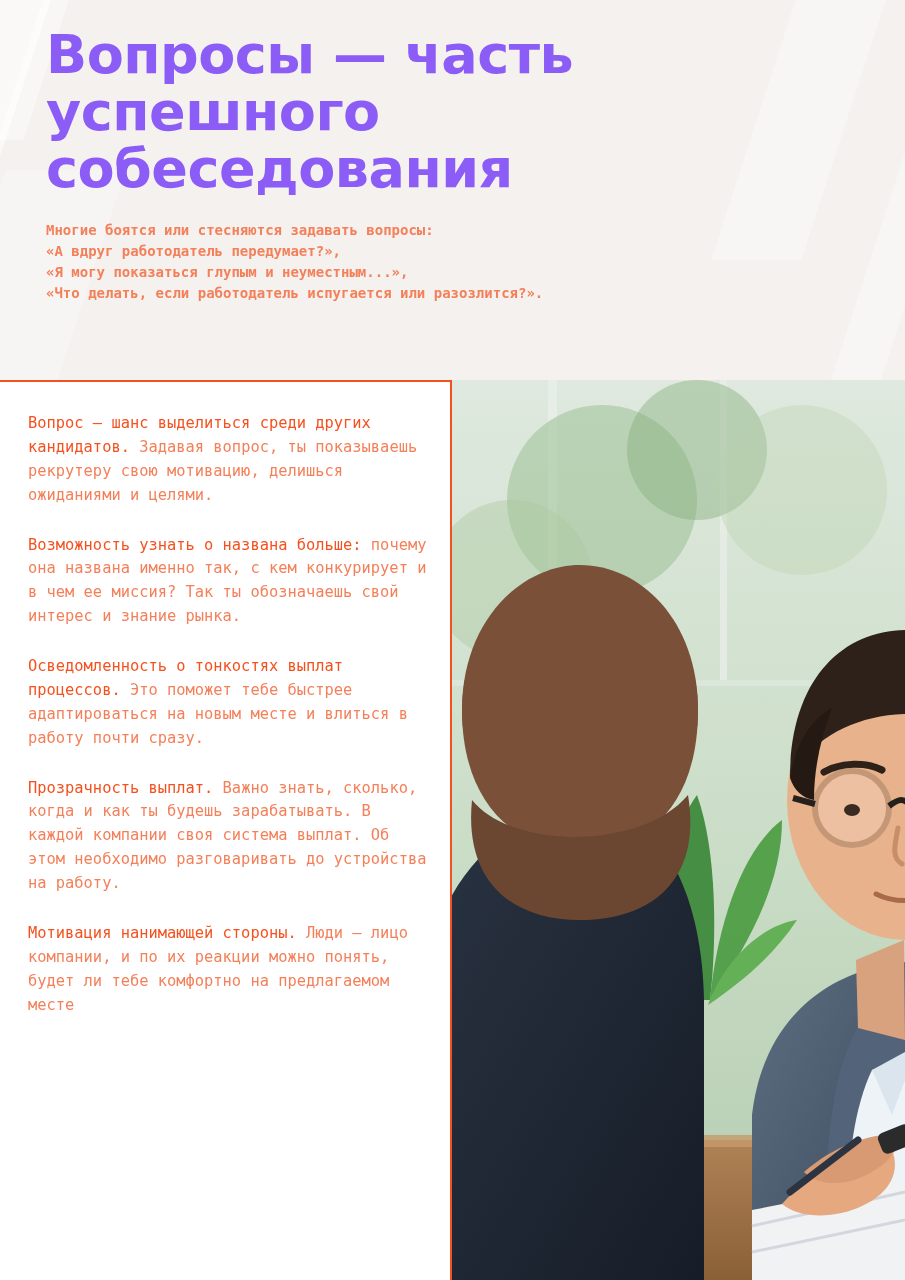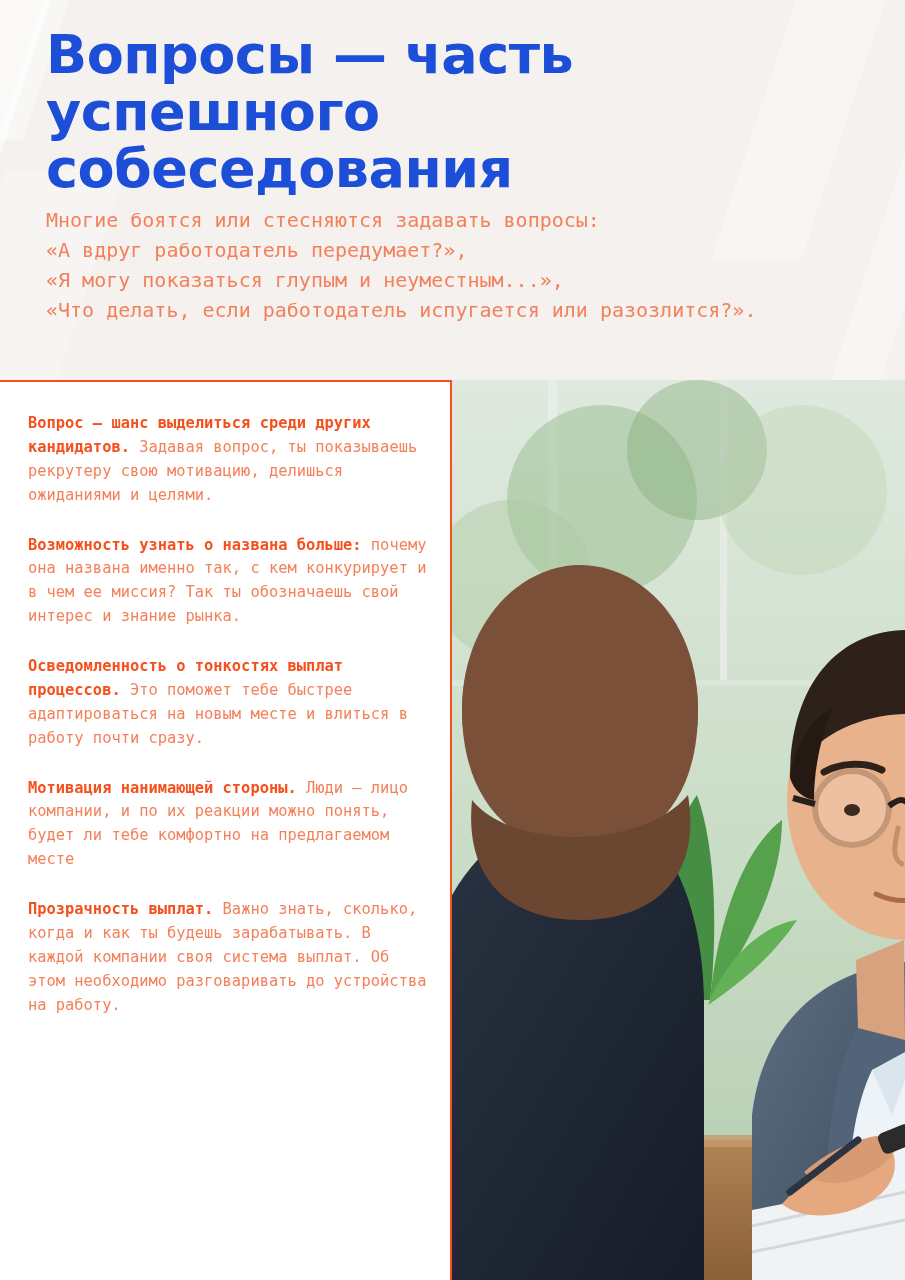--- a/index.html
+++ b/index.html
@@ -35,37 +35,38 @@
   .streak-3 { left: 760px;  top: -40px;  width: 90px;  height: 300px; opacity: .4; }
   .streak-4 { left: 870px;  top: 120px;  width: 50px;  height: 280px; opacity: .35; }
   .streak-5 { left: -30px;  top: 170px;  width: 120px; height: 220px; opacity: .3; }
 
   .hero-inner {
     position: relative;
     padding: 26px 44px 0 46px;
   }
 
   .title {
-    color: #1d4ed8;
+    color: #8b5cf6;
     font-family: "DejaVu Sans", sans-serif;
     font-weight: bold;
     font-size: 54px;
     line-height: 1.06;
     letter-spacing: -0.5px;
     margin: 0;
     white-space: pre-line;
   }
 
   .lede {
-    margin-top: 7px;
+    margin-top: 22px;
     color: #f4805a;
     font-family: "DejaVu Sans Mono", monospace;
-    font-size: 20px;
+    font-size: 14px;
     line-height: 1.5;
     white-space: pre-line;
+    font-weight: bold;
   }
 
   
   .content {
     position: relative;
     display: flex;
     width: 905px;
     height: 900px;
   }
 
@@ -85,21 +86,21 @@
   .block p {
     margin: 0;
     font-family: "DejaVu Sans Mono", monospace;
     font-size: 15.4px;
     line-height: 1.55;
     color: #f4805a;
     white-space: pre-line;
   }
   .block .lead {
     color: #f4511e;
-    font-weight: bold;
+    font-weight: normal;
   }
 
   
   .photo {
     position: relative;
     width: 453px;
     overflow: hidden;
     background: #cfd6cf;
   }
   .photo-svg { display: block; width: 453px; height: 900px; }
@@ -135,25 +136,25 @@
 
     <div class="block">
       <p><span class="lead">Возможность узнать о названа больше:</span><span> почему она названа именно так, с кем конкурирует и в чем ее миссия? Так ты обозначаешь свой интерес и знание рынка.</span></p>
     </div>
 
     <div class="block">
       <p><span class="lead">Осведомленность о тонкостях выплат процессов.</span><span> Это поможет тебе быстрее адаптироваться на новым месте и влиться в работу почти сразу.</span></p>
     </div>
 
     <div class="block">
+      <p><span class="lead">Прозрачность выплат.</span><span> Важно знать, сколько, когда и как ты будешь зарабатывать. В каждой компании своя система выплат. Об этом необходимо разговаривать до устройства на работу.</span></p>
+    </div>
+
+    <div class="block">
       <p><span class="lead">Мотивация нанимающей стороны.</span><span> Люди – лицо компании, и по их реакции можно понять, будет ли тебе комфортно на предлагаемом месте</span></p>
-    </div>
-
-    <div class="block">
-      <p><span class="lead">Прозрачность выплат.</span><span> Важно знать, сколько, когда и как ты будешь зарабатывать. В каждой компании своя система выплат. Об этом необходимо разговаривать до устройства на работу.</span></p>
     </div>
 
   </div>
 
   <div class="photo">
     <svg class="photo-svg" viewBox="0 0 453 900" preserveAspectRatio="xMidYMid slice">
       <defs>
         <linearGradient id="winGrad" x1="0" y1="0" x2="0" y2="1">
           <stop offset="0%" stop-color="#dfe9df"></stop>
           <stop offset="55%" stop-color="#c9dcc5"></stop>

